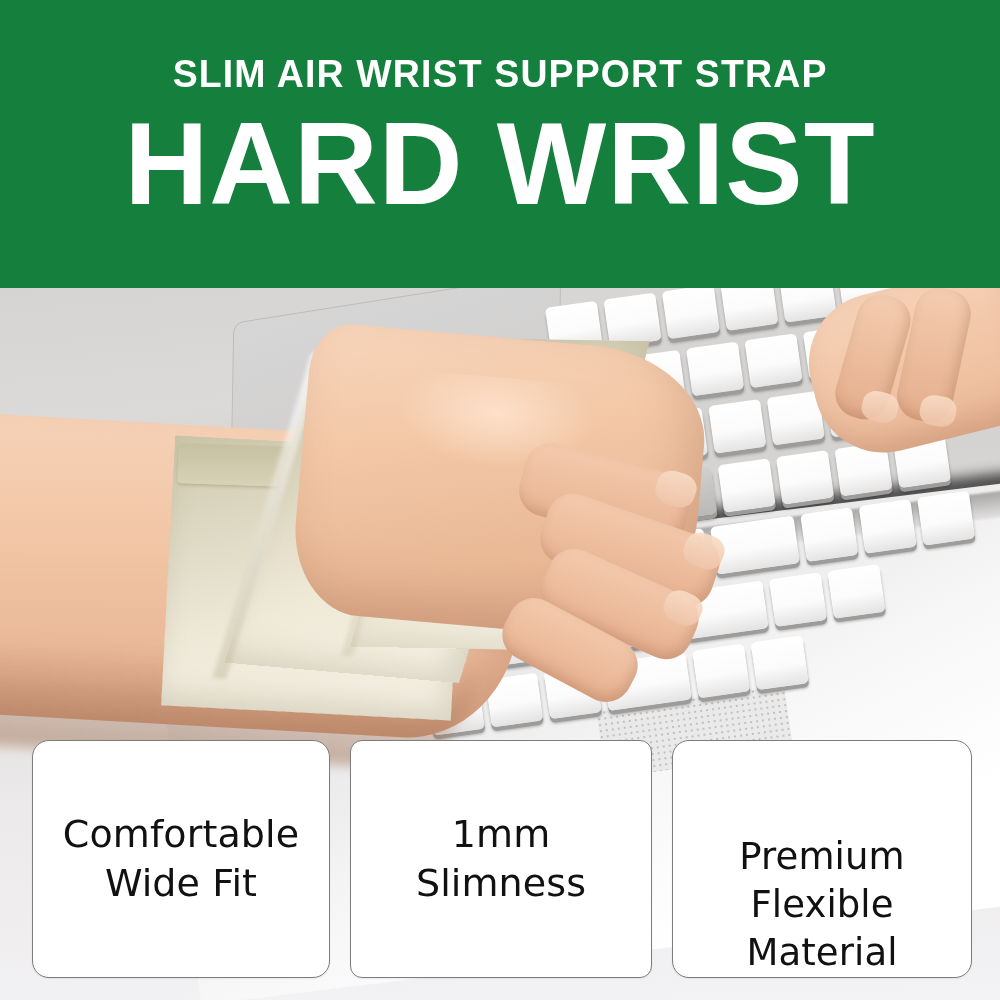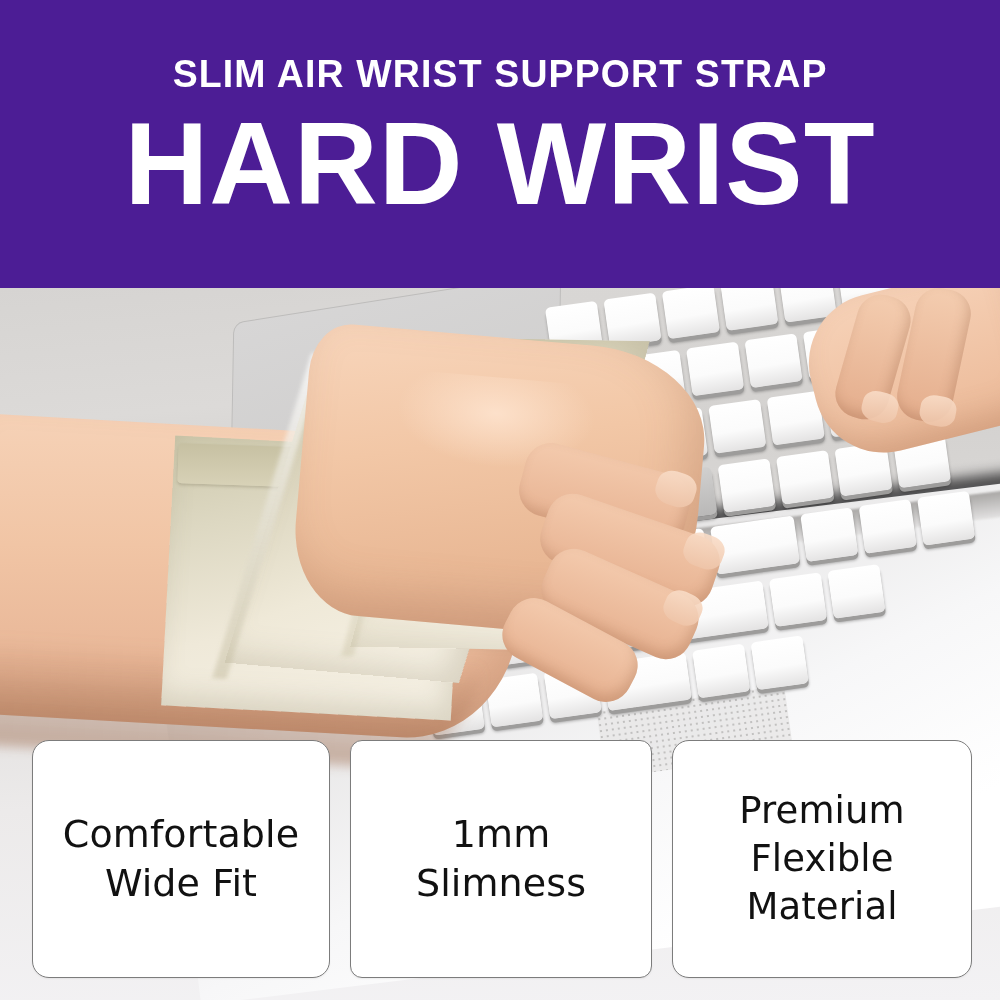--- a/index.html
+++ b/index.html
@@ -3,21 +3,21 @@
 <meta charset="utf-8">
 <style>
   html,body{margin:0;padding:0;background:#fff;}
   body{width:1000px;height:1000px;overflow:hidden;
        font-family:"Liberation Sans",sans-serif;}
 
   #page{position:relative;width:1000px;height:1000px;overflow:hidden;background:#e9e7e5;}
 
   
   #header{position:absolute;left:0;top:0;width:1000px;height:288px;
-          background:#4c1d95;overflow:hidden;}
+          background:#15803d;overflow:hidden;}
   #header-inner{position:absolute;left:0;right:0;top:0;
                 display:flex;flex-direction:column;align-items:center;}
   #subtitle{margin-top:54px;color:#ffffff;font-size:39px;line-height:40px;
             font-weight:700;letter-spacing:1.2px;white-space:nowrap;
             font-family:"Liberation Sans Narrow","Liberation Sans",sans-serif;
             transform:scaleX(.96);transform-origin:center;}
   #headline{margin-top:14px;color:#ffffff;font-size:116px;line-height:112px;
             font-weight:700;letter-spacing:1px;white-space:nowrap;
             font-family:"Liberation Sans Narrow","Liberation Sans",sans-serif;
             transform:scaleX(1.0);transform-origin:center;}
@@ -123,21 +123,21 @@
 
   
   .card{position:absolute;background:#ffffff;border:1.6px solid #7c7c7c;
         border-radius:17px;display:flex;align-items:center;justify-content:center;
         text-align:center;box-shadow:0 1px 2px rgba(0,0,0,.06);}
   .card-text{color:#111111;font-size:38px;line-height:49px;font-weight:400;
              letter-spacing:.1px;padding:0 10px;white-space:pre-line;
              font-family:"DejaVu Sans","Liberation Sans",sans-serif;}
   #card-1{left:32px;top:740px;width:296px;height:236px;}
   #card-2{left:350px;top:740px;width:300px;height:236px;border-radius:12px;}
-  #card-3{left:672px;top:740px;width:298px;height:236px;}
+  #card-3{left:672px;top:740px;width:298px;height:236px;align-items:flex-end;}
   #card-3 .card-text{font-size:37px;line-height:48px;}
 </style>
 </head>
 <body>
 
 <div id="page">
 
   <div id="header">
     <div id="header-inner">
       <div id="subtitle">SLIM AIR WRIST SUPPORT STRAP</div>

